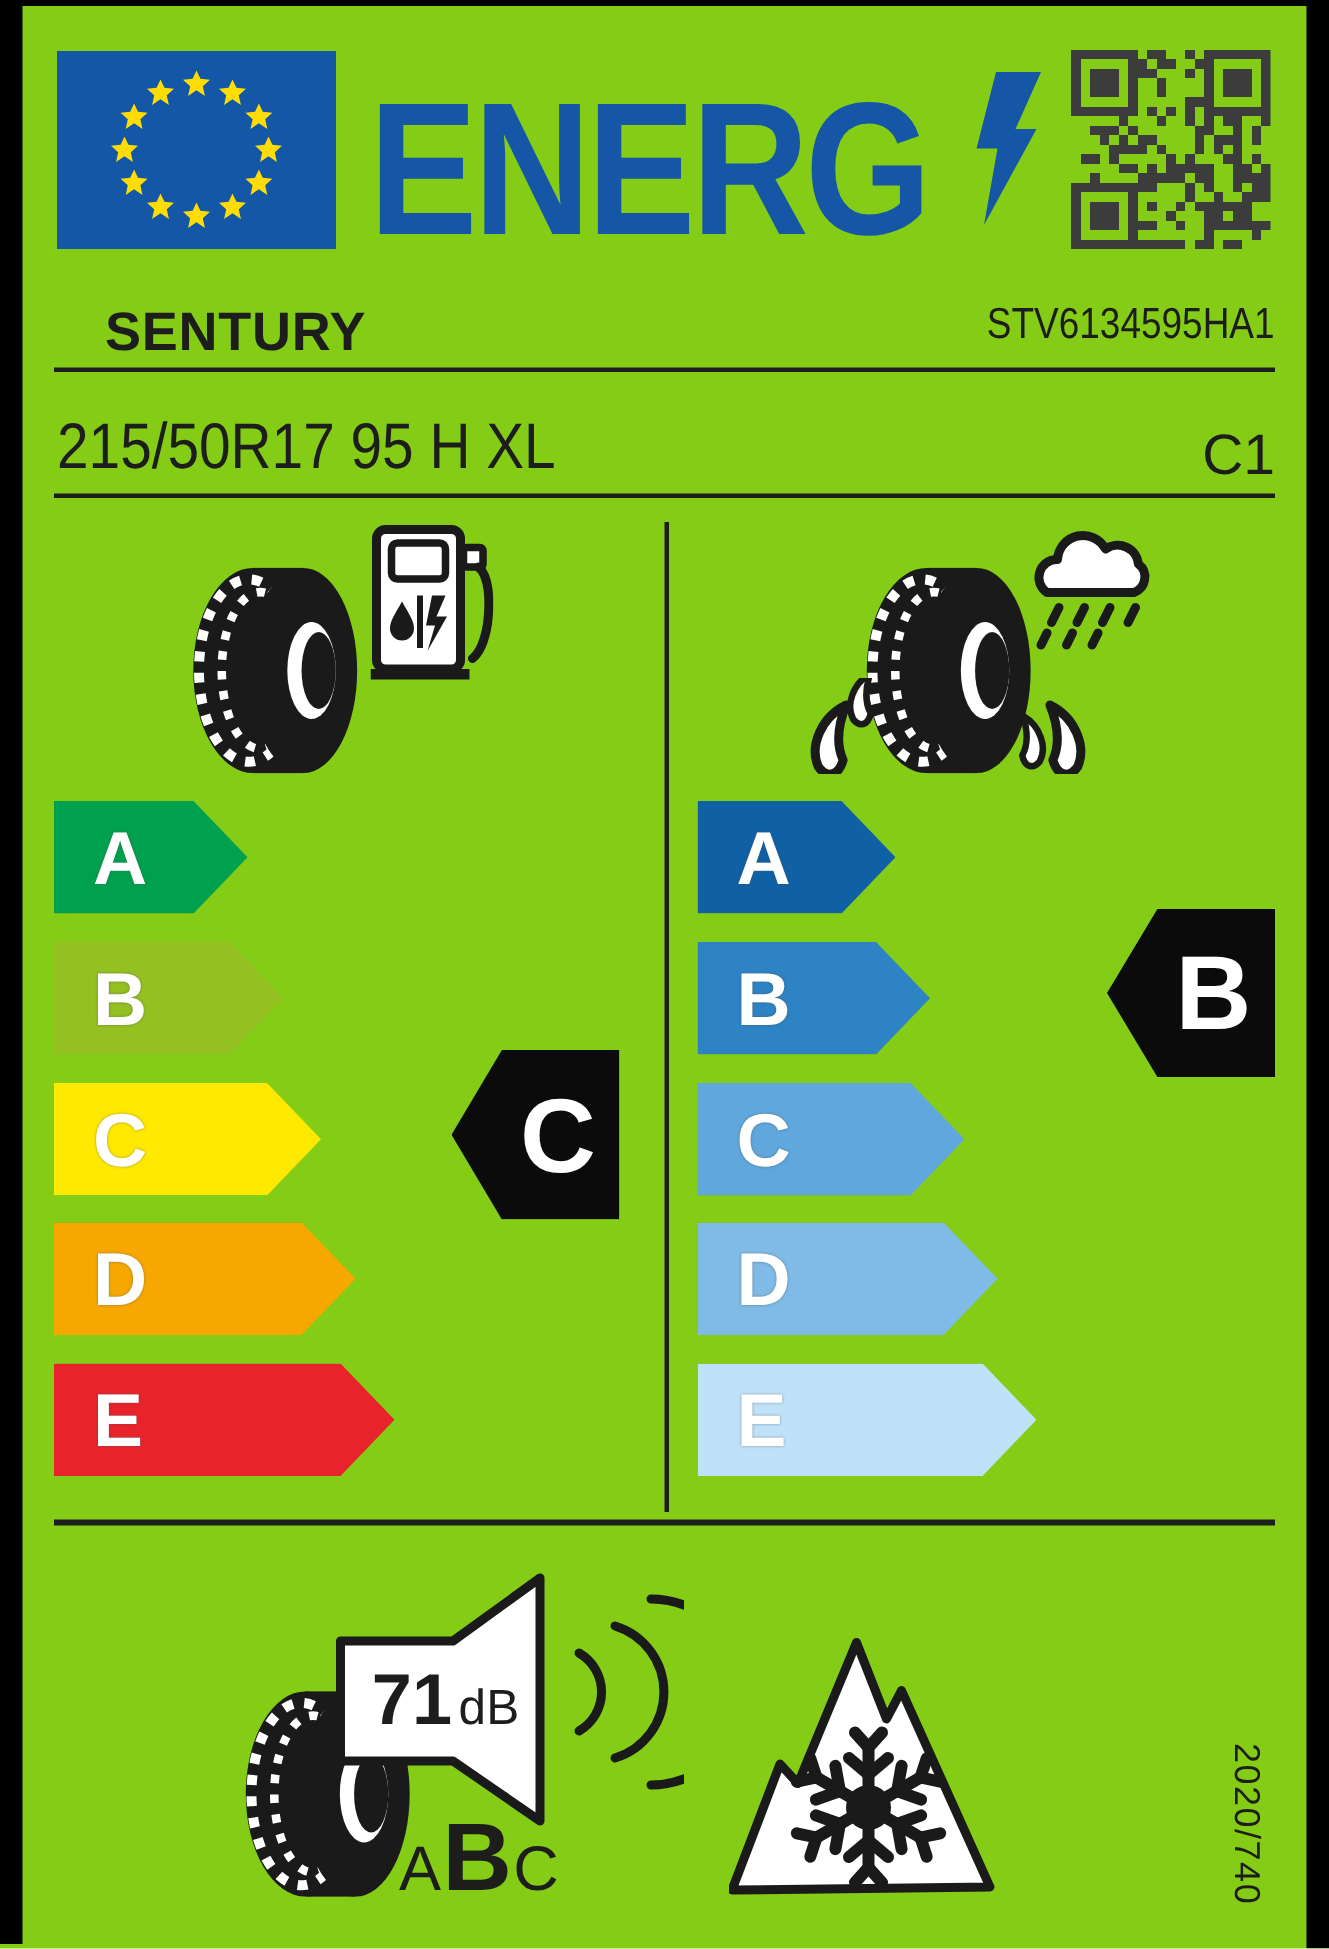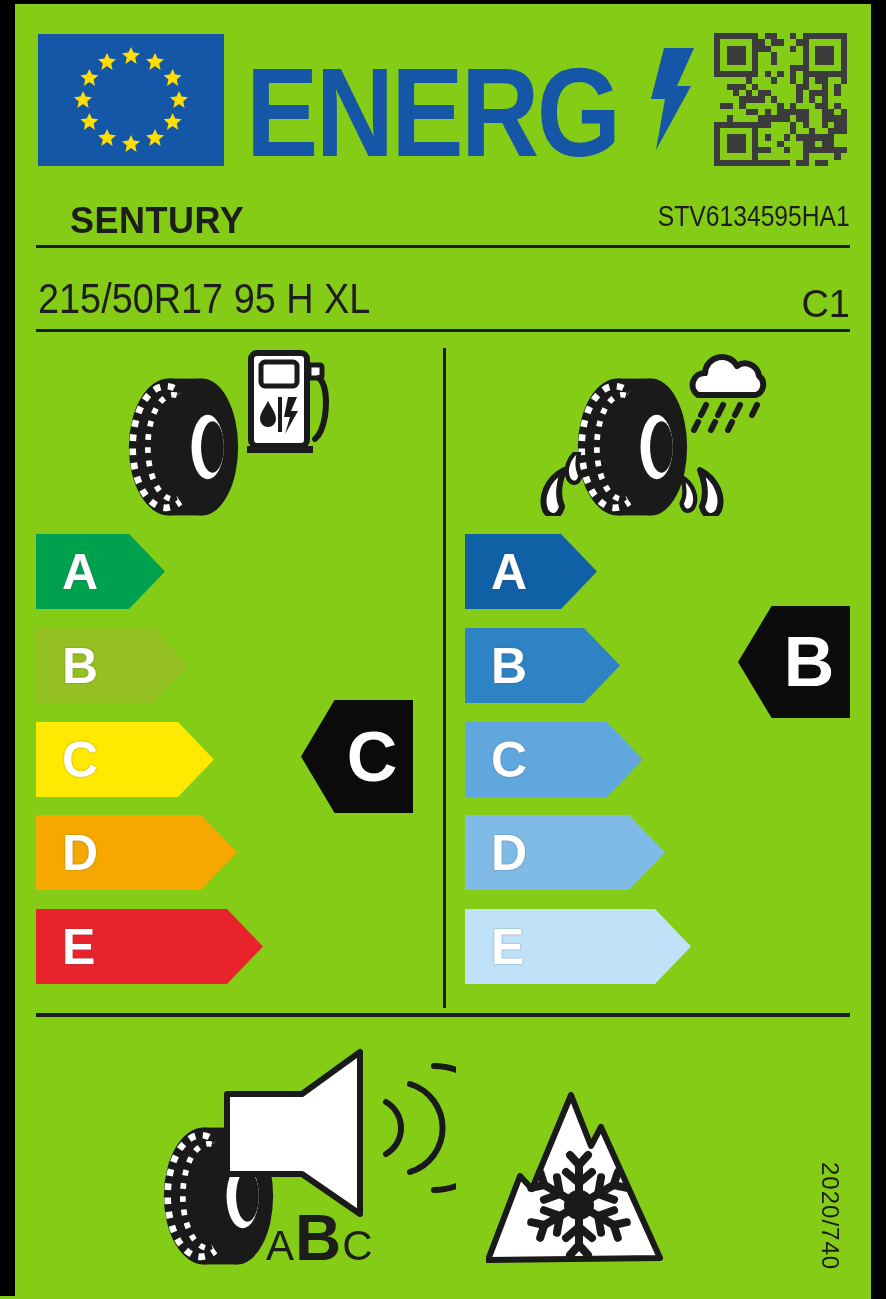--- a/index.html
+++ b/index.html
@@ -444,20 +444,24 @@
 
   <div class="hr hr3"></div>
 
   <svg class="icon" style="left:161px;top:1122px" width="114" height="148" viewBox="0 0 120 150">
       <use href="#tireShape"></use>
     </svg>
 
   <svg class="icon" style="left:224px;top:1048px" width="140" height="170" viewBox="0 0 140 170">
     <polygon points="3,46 78,46 136,4 136,166 78,126 3,126" fill="#fff" stroke="#1a1a1a" stroke-width="6" stroke-linejoin="round"></polygon>
   </svg>
+  <div class="db-box">
+    <span class="db-val">71</span>
+    <span class="db-unit">dB</span>
+  </div>
 
   <svg class="icon" style="left:380px;top:1062px" width="76" height="132" viewBox="0 0 76 132">
     <path d="M6,40 a30,30 0 0 1 0,52" fill="none" stroke="#1a1a1a" stroke-width="6" stroke-linecap="round"></path>
     <path d="M30,22 a46,46 0 0 1 0,88" fill="none" stroke="#1a1a1a" stroke-width="6" stroke-linecap="round"></path>
     <path d="M54,4 a62,62 0 0 1 0,124" fill="none" stroke="#1a1a1a" stroke-width="6" stroke-linecap="round"></path>
   </svg>
 
   <div class="noise-class">
     <span class="nc-a">A</span>
     <span class="nc-b">B</span>

